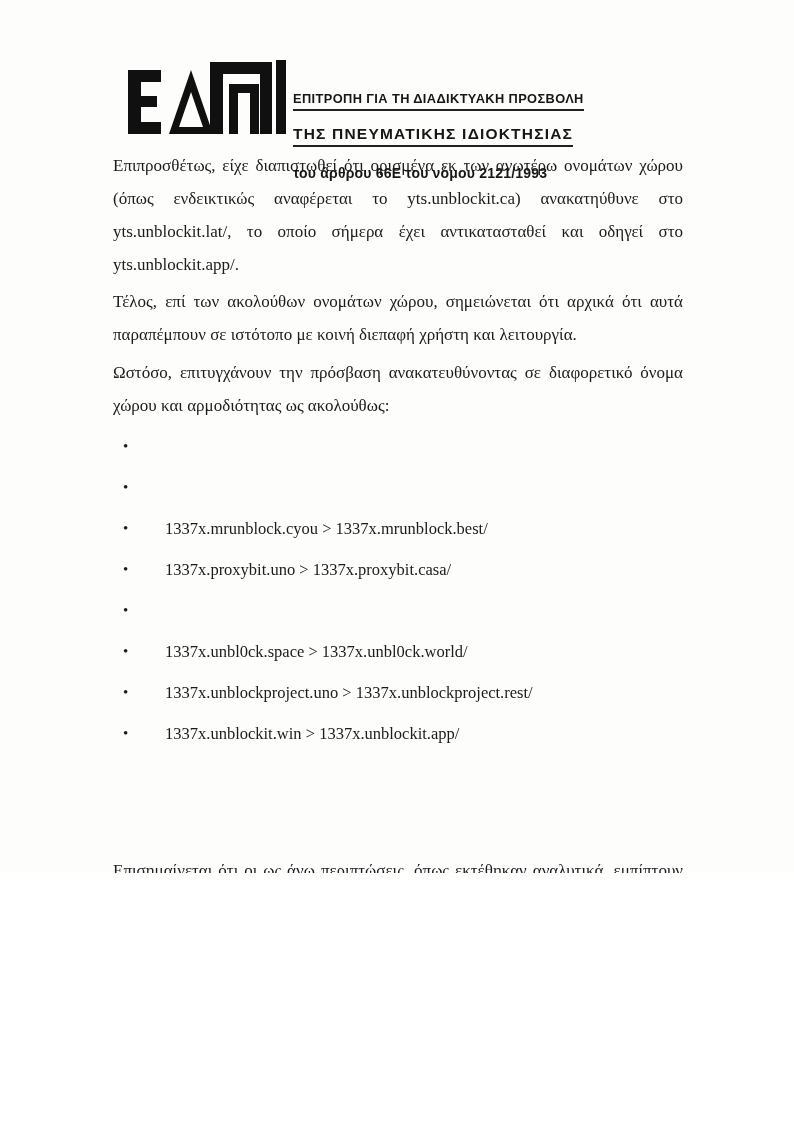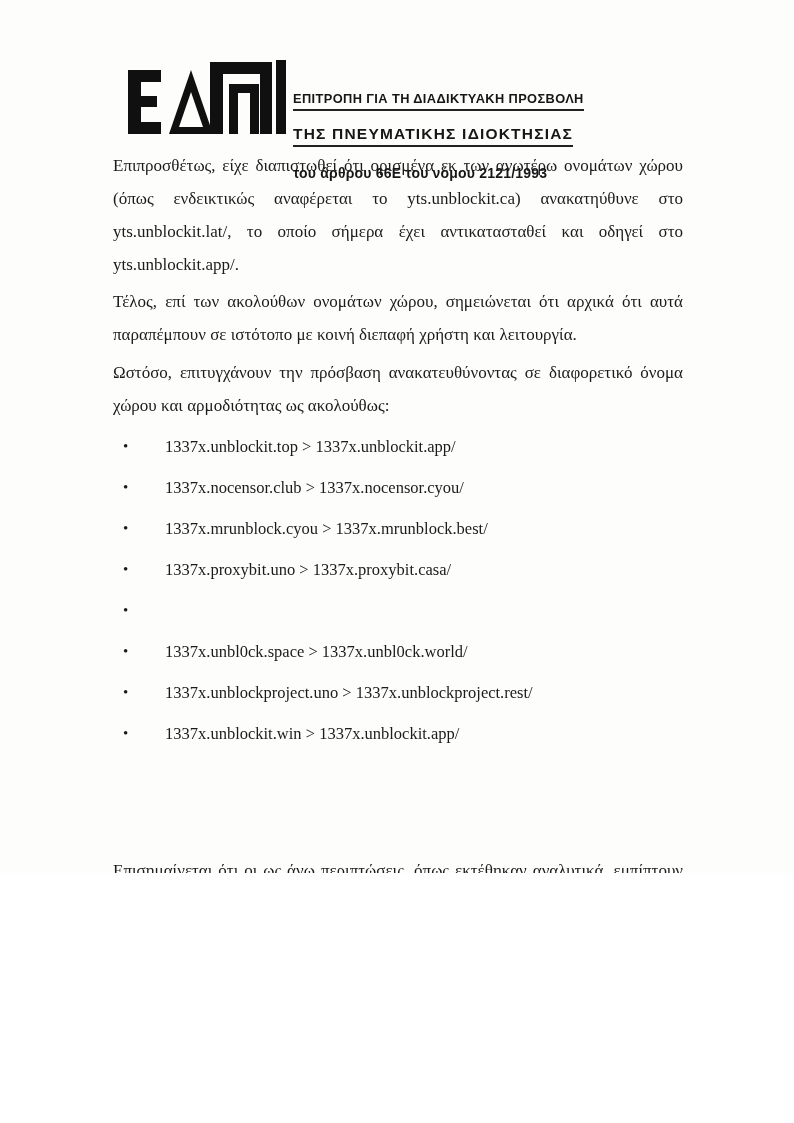--- a/index.html
+++ b/index.html
@@ -124,22 +124,22 @@
     <div class="org-l1">ΕΠΙΤΡΟΠΗ ΓΙΑ ΤΗ ΔΙΑΔΙΚΤΥΑΚΗ ΠΡΟΣΒΟΛΗ</div>
     <div class="org-l2">ΤΗΣ ΠΝΕΥΜΑΤΙΚΗΣ ΙΔΙΟΚΤΗΣΙΑΣ</div>
     <div class="org-l3">του άρθρου 66Ε του νόμου 2121/1993</div>
   </div>
 
   <p class="para p1">Επιπροσθέτως, είχε διαπιστωθεί ότι ορισμένα εκ των ανωτέρω ονομάτων χώρου (όπως ενδεικτικώς αναφέρεται το yts.unblockit.ca) ανακατηύθυνε στο yts.unblockit.lat/, το οποίο σήμερα έχει αντικατασταθεί και οδηγεί στο yts.unblockit.app/.</p>
   <p class="para p2">Τέλος, επί των ακολούθων ονομάτων χώρου, σημειώνεται ότι αρχικά ότι αυτά παραπέμπουν σε ιστότοπο με κοινή διεπαφή χρήστη και λειτουργία.</p>
   <p class="para p3">Ωστόσο, επιτυγχάνουν την πρόσβαση ανακατευθύνοντας σε διαφορετικό όνομα χώρου και αρμοδιότητας ως ακολούθως:</p>
 
   <ul class="domains">
-    <li><span class="bullet">•</span><span>1337x.unblockit.top &gt; 1337x.unblockit.app/</span></li>
-    <li><span class="bullet">•</span><span>1337x.nocensor.club &gt; 1337x.nocensor.cyou/</span></li>
+    <li><span class="bullet">•</span></li>
+    <li><span class="bullet">•</span></li>
     <li><span class="bullet">•</span><span>1337x.mrunblock.cyou &gt; 1337x.mrunblock.best/</span></li>
     <li><span class="bullet">•</span><span>1337x.proxybit.uno &gt; 1337x.proxybit.casa/</span></li>
     <li><span class="bullet">•</span></li>
     <li><span class="bullet">•</span><span>1337x.unbl0ck.space &gt; 1337x.unbl0ck.world/</span></li>
     <li><span class="bullet">•</span><span>1337x.unblockproject.uno &gt; 1337x.unblockproject.rest/</span></li>
     <li><span class="bullet">•</span><span>1337x.unblockit.win &gt; 1337x.unblockit.app/</span></li>
   </ul>
 
   <p class="para p5">Επισημαίνεται ότι οι ως άνω περιπτώσεις, όπως εκτέθηκαν αναλυτικά, εμπίπτουν ρητά στο πεδίο αρμοδιότητας και τη δικαιοδοσία της Επιτροπής σύμφωνα και με τα σχετικώς οριζόμενα στην Αιτιολογική Έκθεση του Ν. 4708/2020 δυνάμει του οποίου αντικαταστάθηκε το α. 66Ε του ν. 2121/1993. Συγκεκριμένα, ο Έλληνας νομοθέτης επισημαίνει ότι η αντικατάσταση αυτή των διατάξεων του α. 66Ε του ν. 2121/1993 έχει ως σκοπό τη θωράκιση των</p>
 

